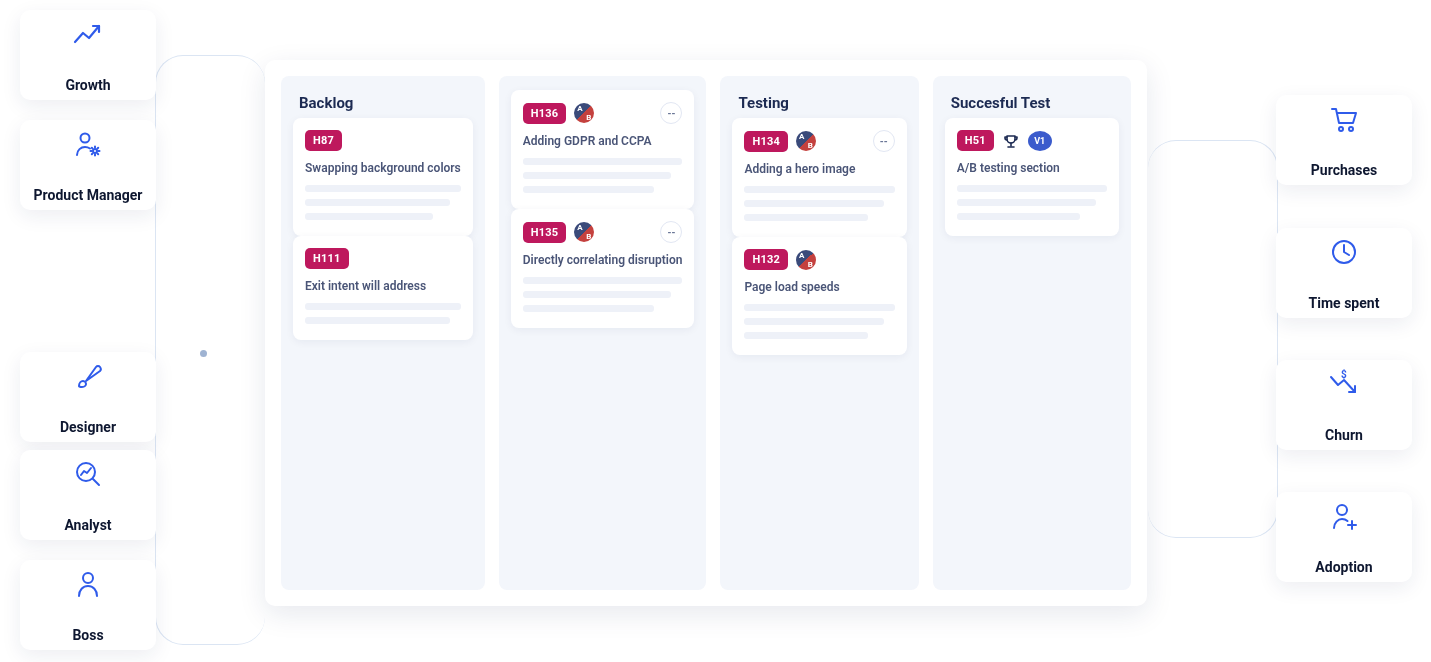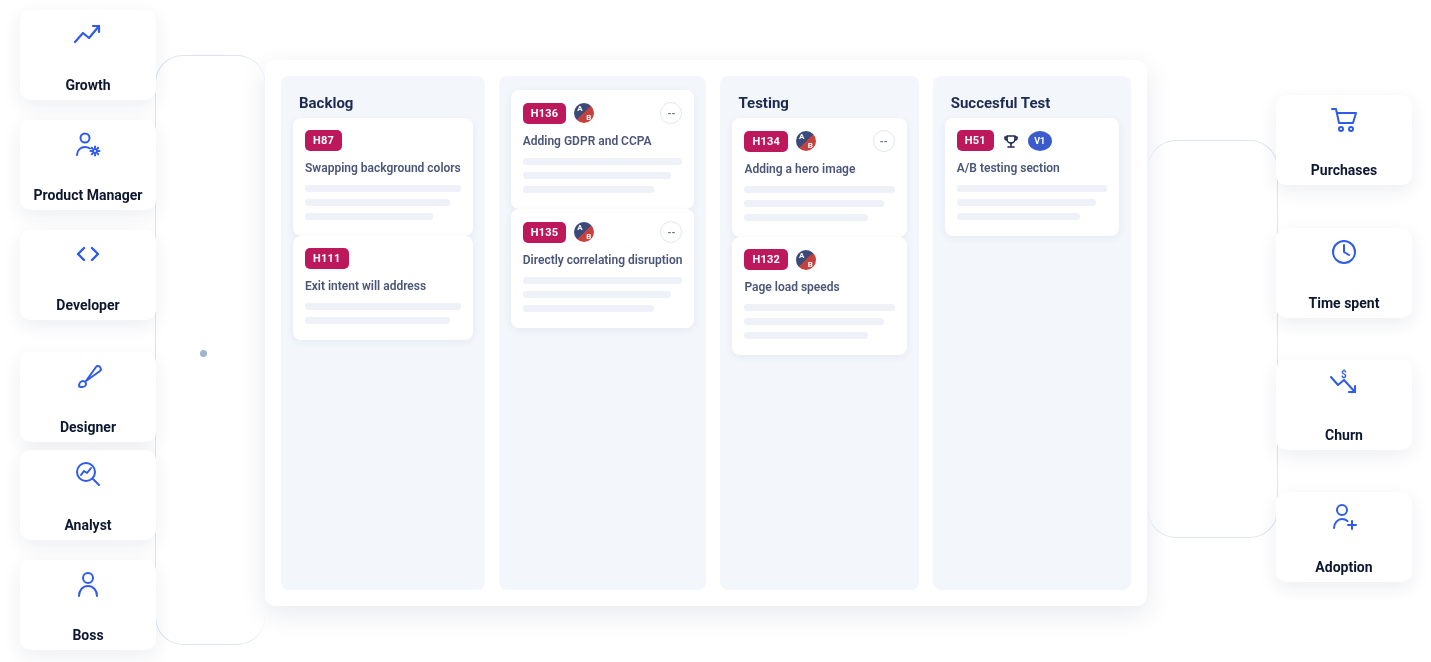--- a/index.html
+++ b/index.html
@@ -200,29 +200,20 @@
       <svg width="30" height="30" viewBox="0 0 30 30" fill="none" stroke="#2f5bea" stroke-width="2" stroke-linecap="round" stroke-linejoin="round">
         <circle cx="12" cy="9" r="4.5"></circle>
         <path d="M4 26c0-5 4-8 8-8 2 0 3.5 0.5 5 1.5"></path>
         <circle cx="22" cy="22" r="2"></circle>
         <path d="M22 18.5v-1M22 26.5v-1M25.5 22h1M17.5 22h1M24.5 19.5l0.7-0.7M18.8 25.2l0.7-0.7M24.5 24.5l0.7 0.7M18.8 18.8l0.7 0.7"></path>
       </svg>
     </span>
     <span class="label">Product Manager</span>
   </div>
 
-  <div class="role-card" style="left:20px; top:230px;">
-    <span class="icon">
-      <svg width="30" height="24" viewBox="0 0 30 24" fill="none" stroke="#2f5bea" stroke-width="2.4" stroke-linecap="round" stroke-linejoin="round">
-        <polyline points="11,6 5,12 11,18"></polyline>
-        <polyline points="19,6 25,12 19,18"></polyline>
-      </svg>
-    </span>
-    <span class="label">Developer</span>
-  </div>
 
   <div class="role-card" style="left:20px; top:352px;">
     <span class="icon">
       <svg width="28" height="30" viewBox="0 0 28 30" fill="none" stroke="#2f5bea" stroke-width="2" stroke-linecap="round" stroke-linejoin="round">
         <path d="M5 25c0-3 2-5 4-5s3 2 3 3-1 3-4 3c-1.5 0-3-0.5-3-1z"></path>
         <path d="M12 20 L22 6c1-1.3 3-1.3 4 0s1 3 0 4L12 20z"></path>
       </svg>
     </span>
     <span class="label">Designer</span>
   </div>

